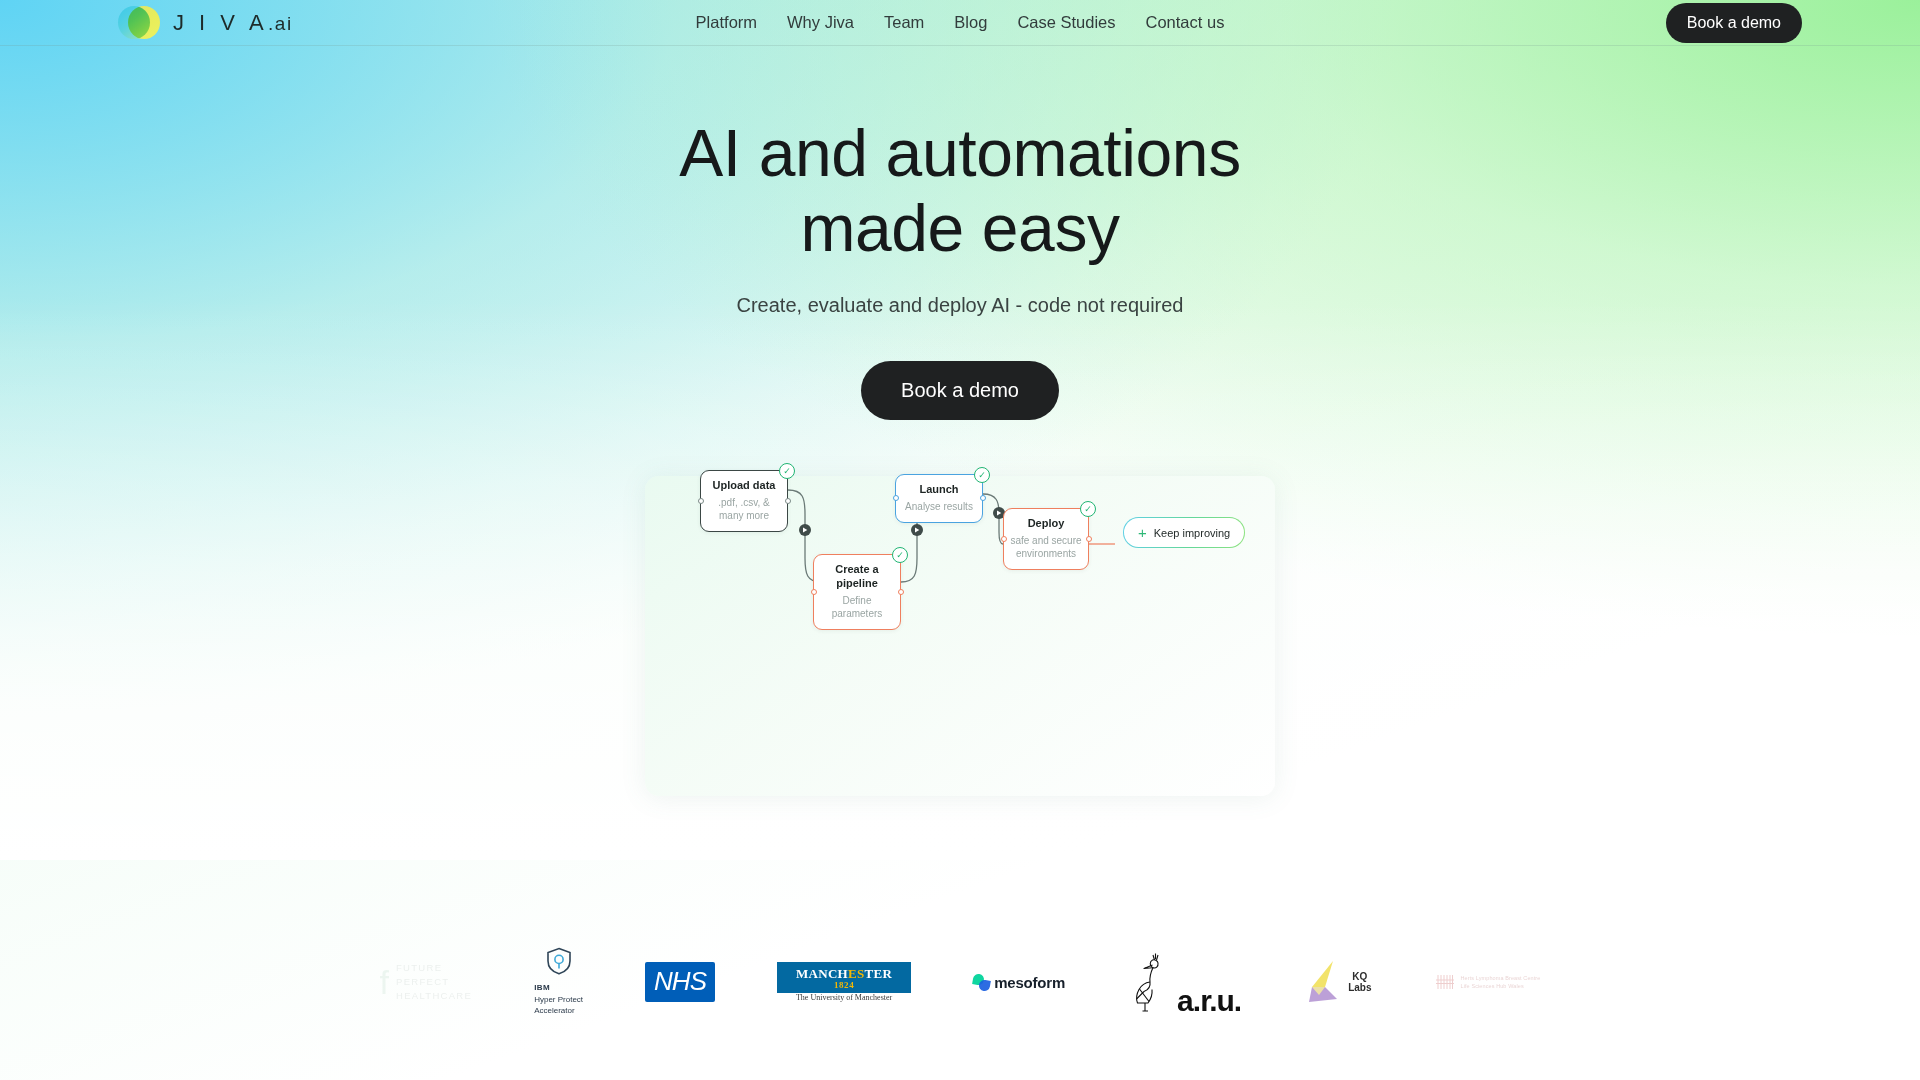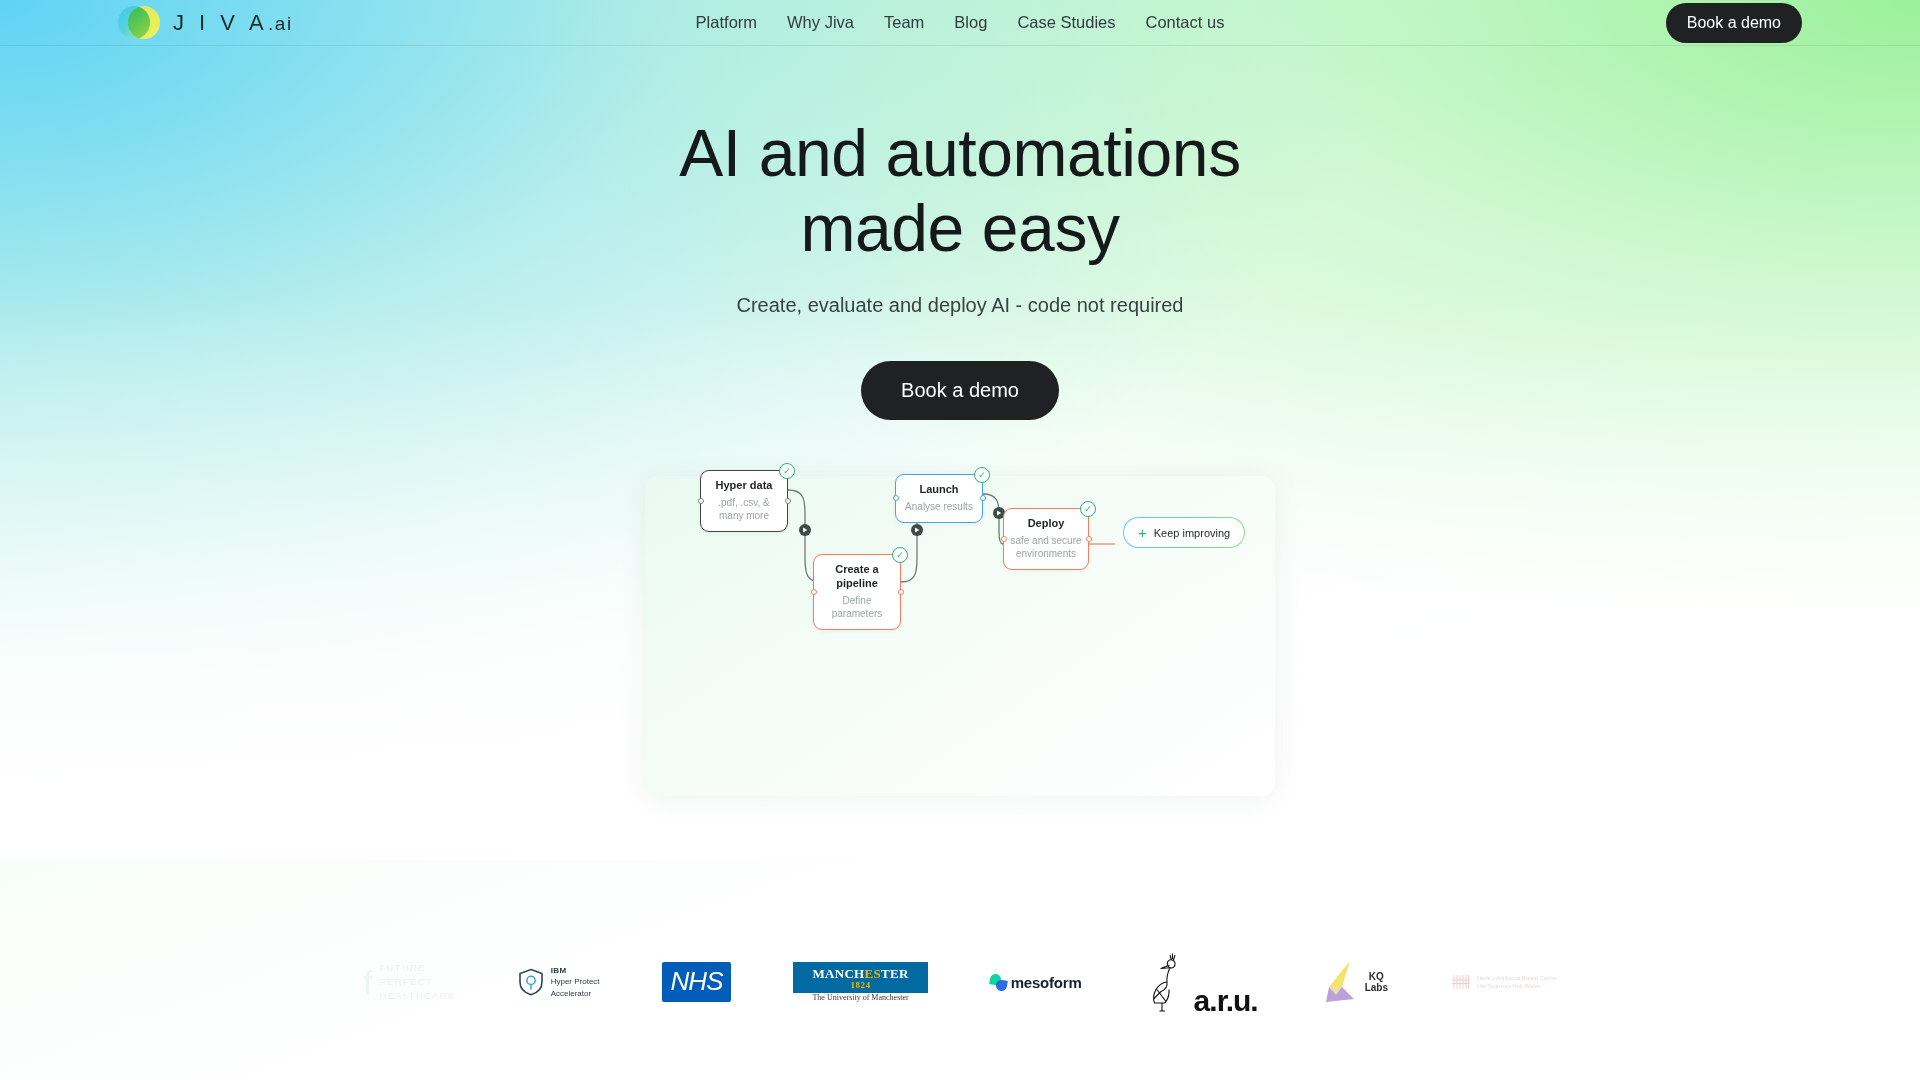--- a/index.html
+++ b/index.html
@@ -129,21 +129,21 @@
   .logos {
     position:absolute; z-index:5; left:0; right:0; top:946px;
     display:flex; align-items:center; justify-content:center; gap:62px;
   }
   .logo-item { height:72px; display:flex; align-items:center; justify-content:center; }
 
   .fph { display:flex; align-items:center; gap:7px; opacity:.30; }
   .fph .f { font-size:34px; color:#c9e3d5; font-weight:300; line-height:1; }
   .fph .lines { font-size:9.5px; color:#c6cfcb; letter-spacing:1.3px; line-height:1.45; text-align:left; }
 
-  .ibm { display:flex; align-items:center; gap:7px; }
+  .ibm { display:flex; align-items:center; gap:7px;flex-direction:column; }
   .ibm .txt { font-size:8px; color:#2b3a4a; line-height:1.42; text-align:left; }
   .ibm .txt b { font-weight:700; letter-spacing:.4px; }
 
   .nhs {
     background:#005eb8; color:#fff; font-style:italic; font-weight:400;
     font-size:26px; letter-spacing:-1px; padding:4px 9px 5px; border-radius:2px;
     font-family:"Liberation Sans", sans-serif;
   }
 
   .man { text-align:center; }
@@ -239,21 +239,21 @@
         <path d="M352,34.5 L356.3,37 L352,39.5 Z" fill="#fff"></path>
       </g>
 
       <path d="M444,68 L470,68" stroke="#ef7f5e" stroke-width="1.2" fill="none"></path>
     </svg>
 
     <div class="node dark" id="node-upload">
       <span class="check">✓</span>
       <span class="port l"></span>
       <span class="port r"></span>
-      <div class="title">Hyper data</div>
+      <div class="title">Upload data</div>
       <div class="desc">.pdf, .csv, &amp; many more</div>
     </div>
 
     <div class="node coral" id="node-pipeline">
       <span class="check">✓</span>
       <span class="port l"></span>
       <span class="port r"></span>
       <div class="title">Create a pipeline</div>
       <div class="desc">Define parameters</div>
     </div>

